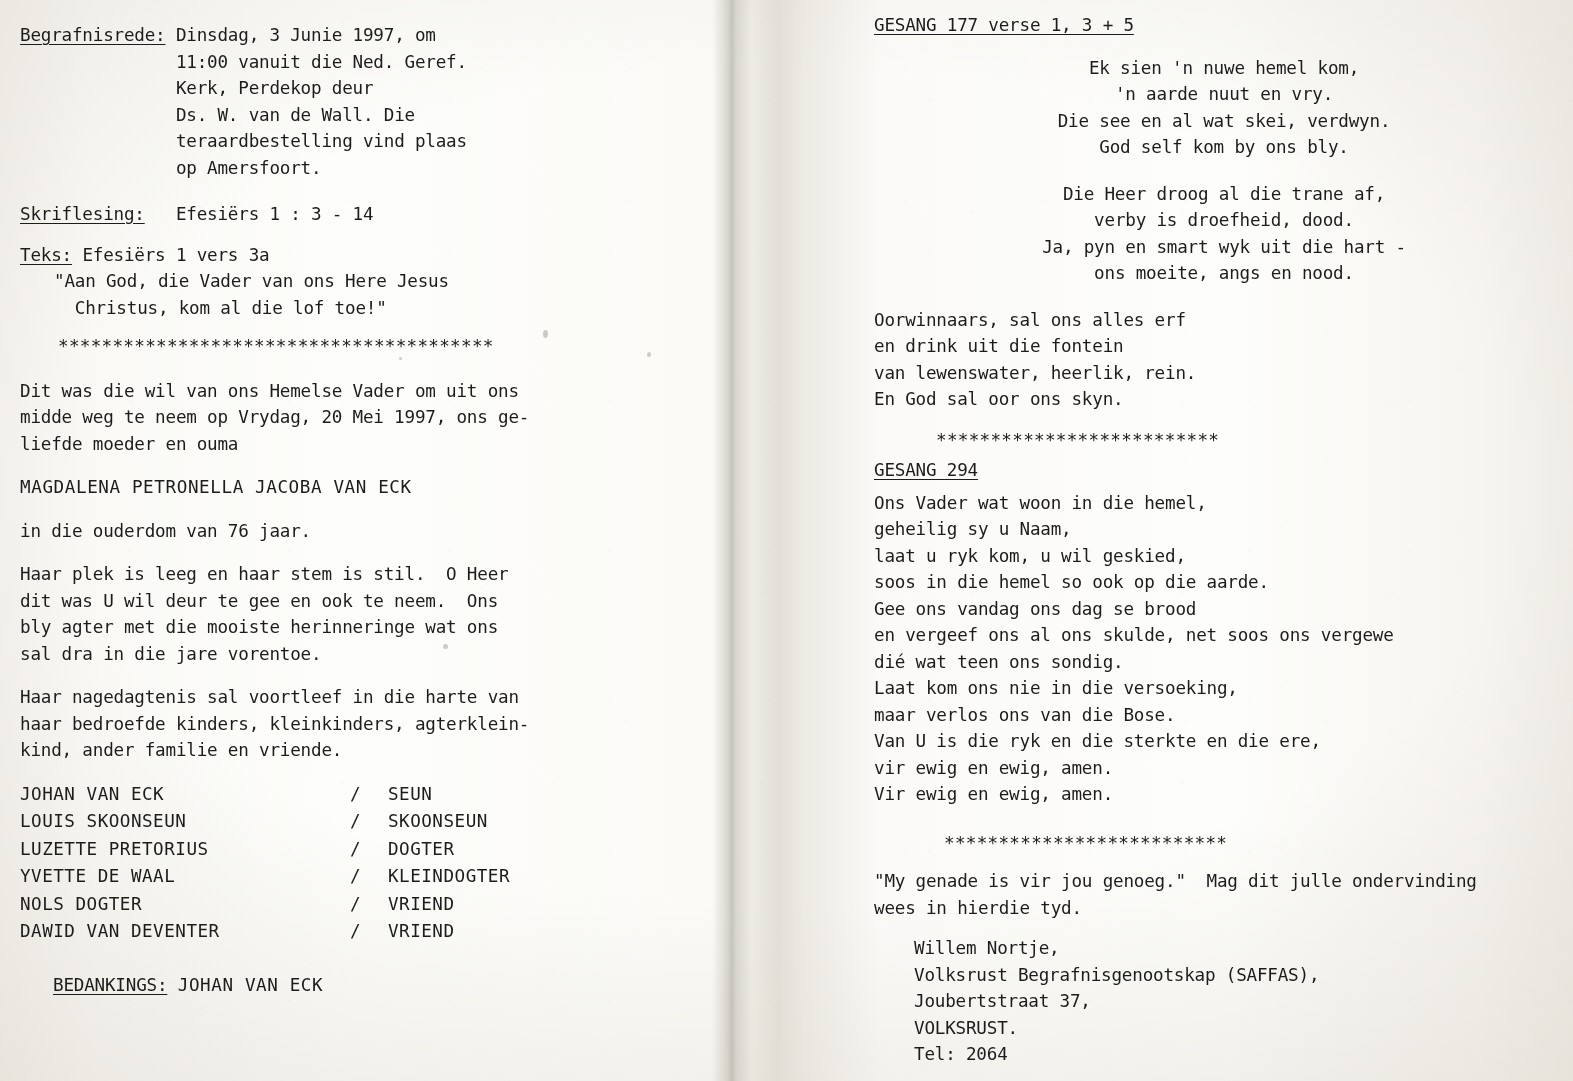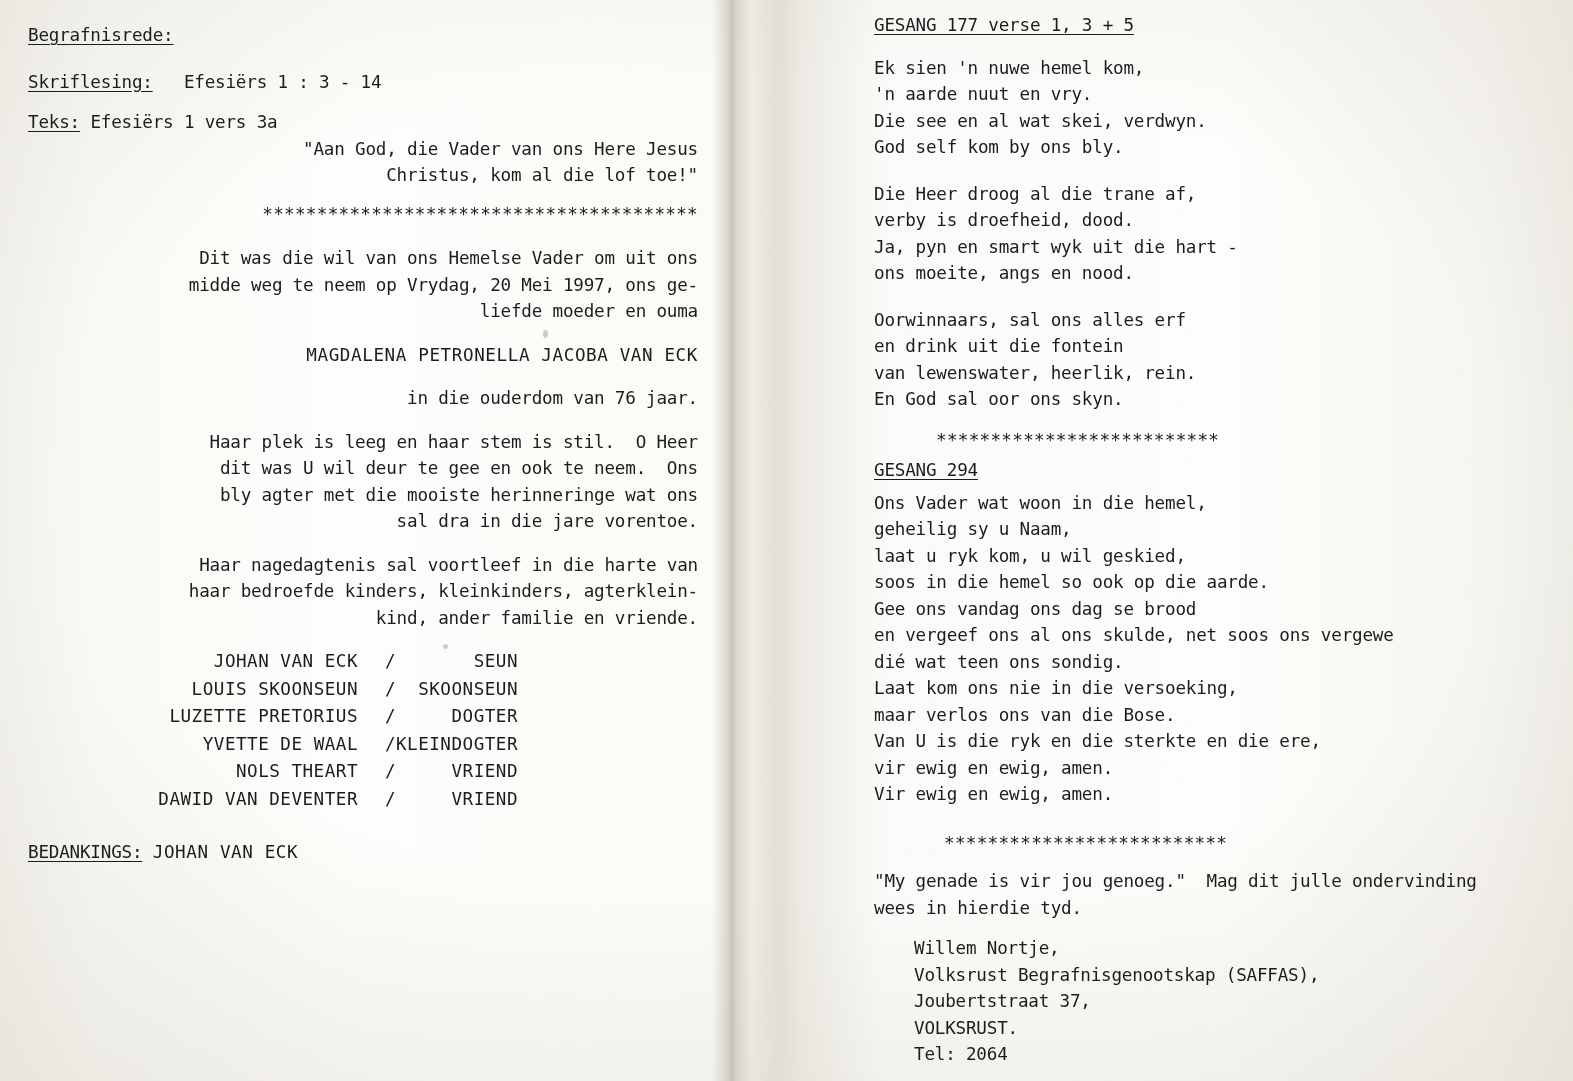--- a/index.html
+++ b/index.html
@@ -48,24 +48,23 @@
   }
 
   .col {
     position: absolute;
     top: 0;
     font-size: 17.6px;
     line-height: 26.5px;
     letter-spacing: -0.2px;
   }
   .col-left {
-    left: 28px;
+    left: 20px;
     width: 670px;
     padding-top: 22px;
-    text-align: right;
   }
   .col-right {
     left: 874px;
     width: 700px;
     padding-top: 12px;
   }
 
   .u { text-decoration: underline; text-underline-offset: 3px; }
   .blk { margin-bottom: 17px; white-space: pre; }
   .blk-tight { margin-bottom: 0; white-space: pre; }
@@ -91,21 +90,21 @@
     font-size: 17.6px;
     line-height: 26.5px;
     letter-spacing: 0.5px;
     vertical-align: top;
   }
   td.bearer-name { width: 330px; white-space: pre; }
   td.bearer-slash { width: 38px; }
   td.bearer-role { white-space: pre; }
 
   .section-title { margin-bottom: 6px; }
-  .verse { white-space: pre; margin-bottom: 20px; }
+  .verse { white-space: pre; margin-bottom: 20px; text-align: center; }
   .verse-last { white-space: pre; margin-bottom: 6px; }
   .signature { white-space: pre; padding-left: 40px; margin-top: 14px; }
   .quote { white-space: pre; margin-top: 6px; }
   .draers-head { margin-top: 26px; margin-bottom: 4px; }
   .bedankings { margin-top: 26px; white-space: pre; }
   .speck {
     position: absolute;
     background: rgba(120,115,105,0.35);
     border-radius: 50%;
     pointer-events: none;
@@ -121,20 +120,26 @@
   <span class="speck" style="left:543px;top:330px;width:5px;height:8px;"></span>
   <span class="speck" style="left:647px;top:352px;width:4px;height:5px;"></span>
   <span class="speck" style="left:443px;top:644px;width:5px;height:5px;"></span>
   <span class="speck" style="left:399px;top:357px;width:3px;height:3px;"></span>
 
   <div class="col col-left">
 
     <div class="blk-tight" style="display:flex;">
       <span class="u">Begrafnisrede:</span>
       <span style="white-space:pre;"> </span>
+      <span style="white-space:pre;">Dinsdag, 3 Junie 1997, om
+11:00 vanuit die Ned. Geref.
+Kerk, Perdekop deur
+Ds. W. van de Wall. Die
+teraardbestelling vind plaas
+op Amersfoort.</span>
     </div>
 
     <div style="height:20px;"></div>
 
     <div class="blk-tight" style="display:flex;">
       <span class="u">Skriflesing:</span>
       <span style="white-space:pre;">   </span>
       <span>Efesiërs 1 : 3 - 14</span>
     </div>
 
@@ -184,33 +189,33 @@
           <td class="bearer-name">LUZETTE PRETORIUS</td>
           <td class="bearer-slash">/</td>
           <td class="bearer-role">DOGTER</td>
         </tr>
         <tr>
           <td class="bearer-name">YVETTE DE WAAL</td>
           <td class="bearer-slash">/</td>
           <td class="bearer-role">KLEINDOGTER</td>
         </tr>
         <tr>
-          <td class="bearer-name">NOLS THEART</td>
+          <td class="bearer-name">NOLS DOGTER</td>
           <td class="bearer-slash">/</td>
           <td class="bearer-role">VRIEND</td>
         </tr>
         <tr>
           <td class="bearer-name">DAWID VAN DEVENTER</td>
           <td class="bearer-slash">/</td>
           <td class="bearer-role">VRIEND</td>
         </tr>
       </tbody>
     </table>
 
-    <div class="bedankings" style="display:flex;">
+    <div class="bedankings" style="display:flex;margin-left:33px;">
       <span class="u">BEDANKINGS:</span>
       <span style="white-space:pre;"> </span>
       <span class="name-line">JOHAN VAN ECK</span>
     </div>
   </div>
 
   <div class="col col-right">
 
     <div class="u section-title">GESANG 177 verse 1, 3 + 5</div>
 

